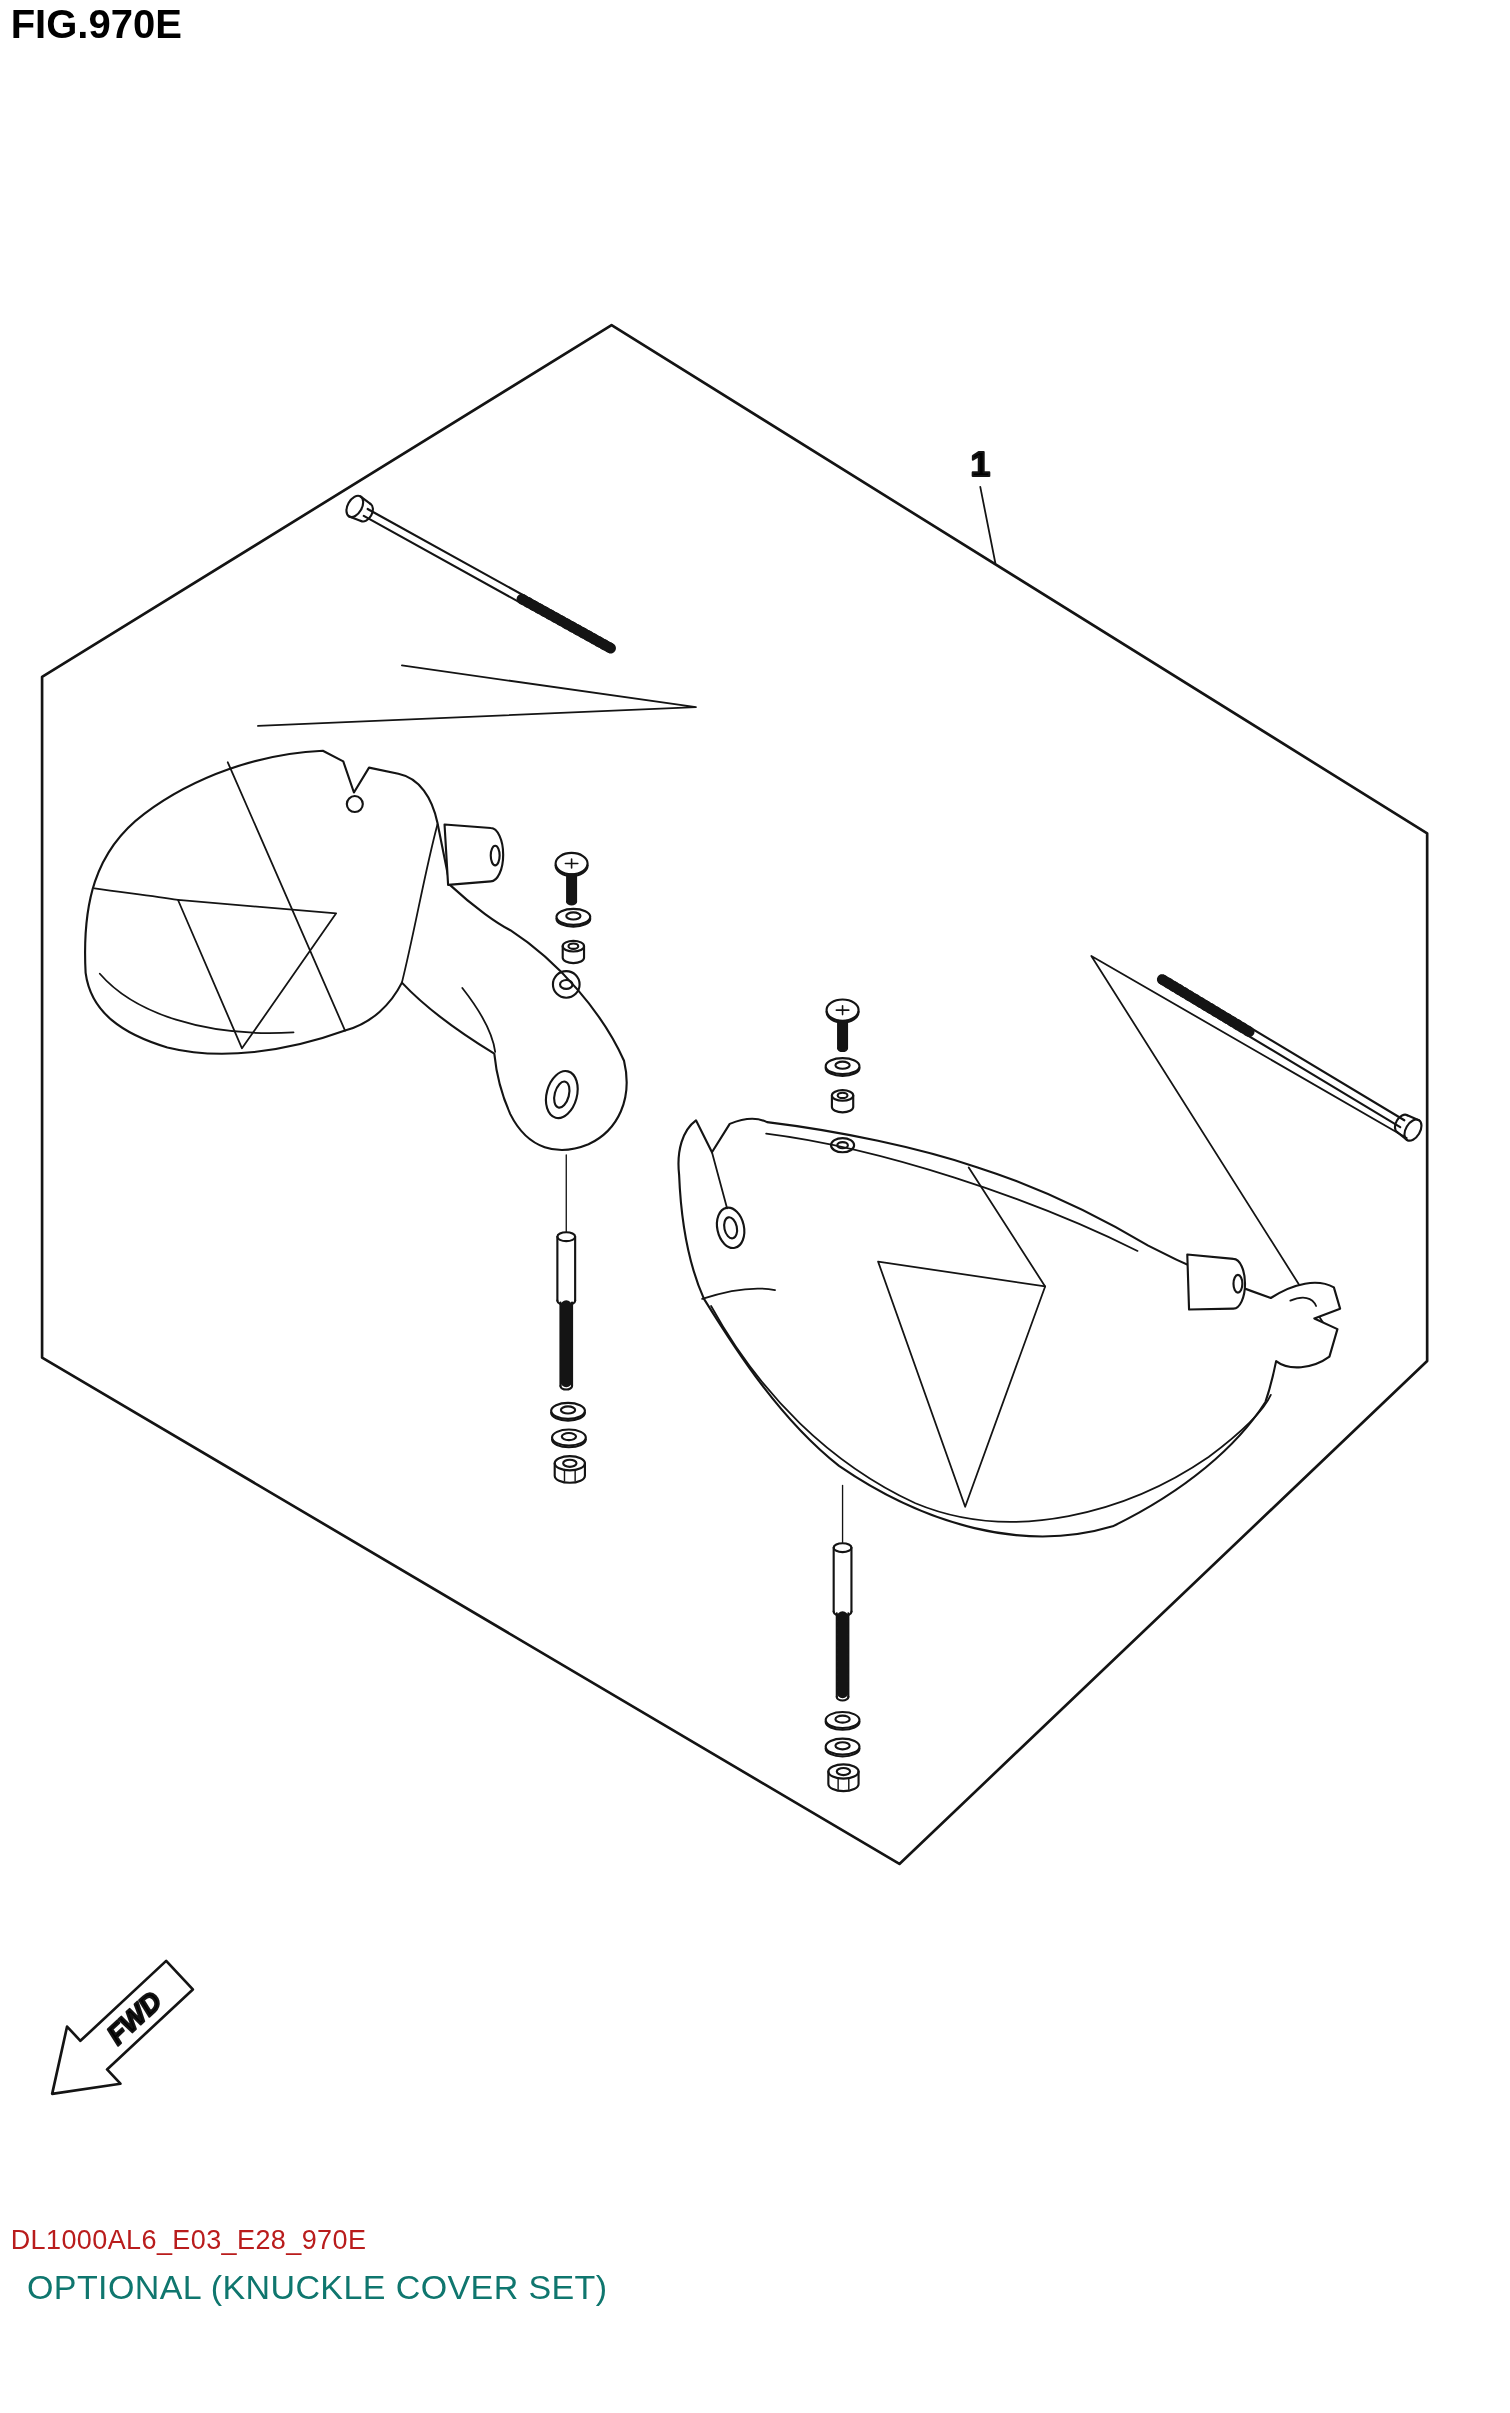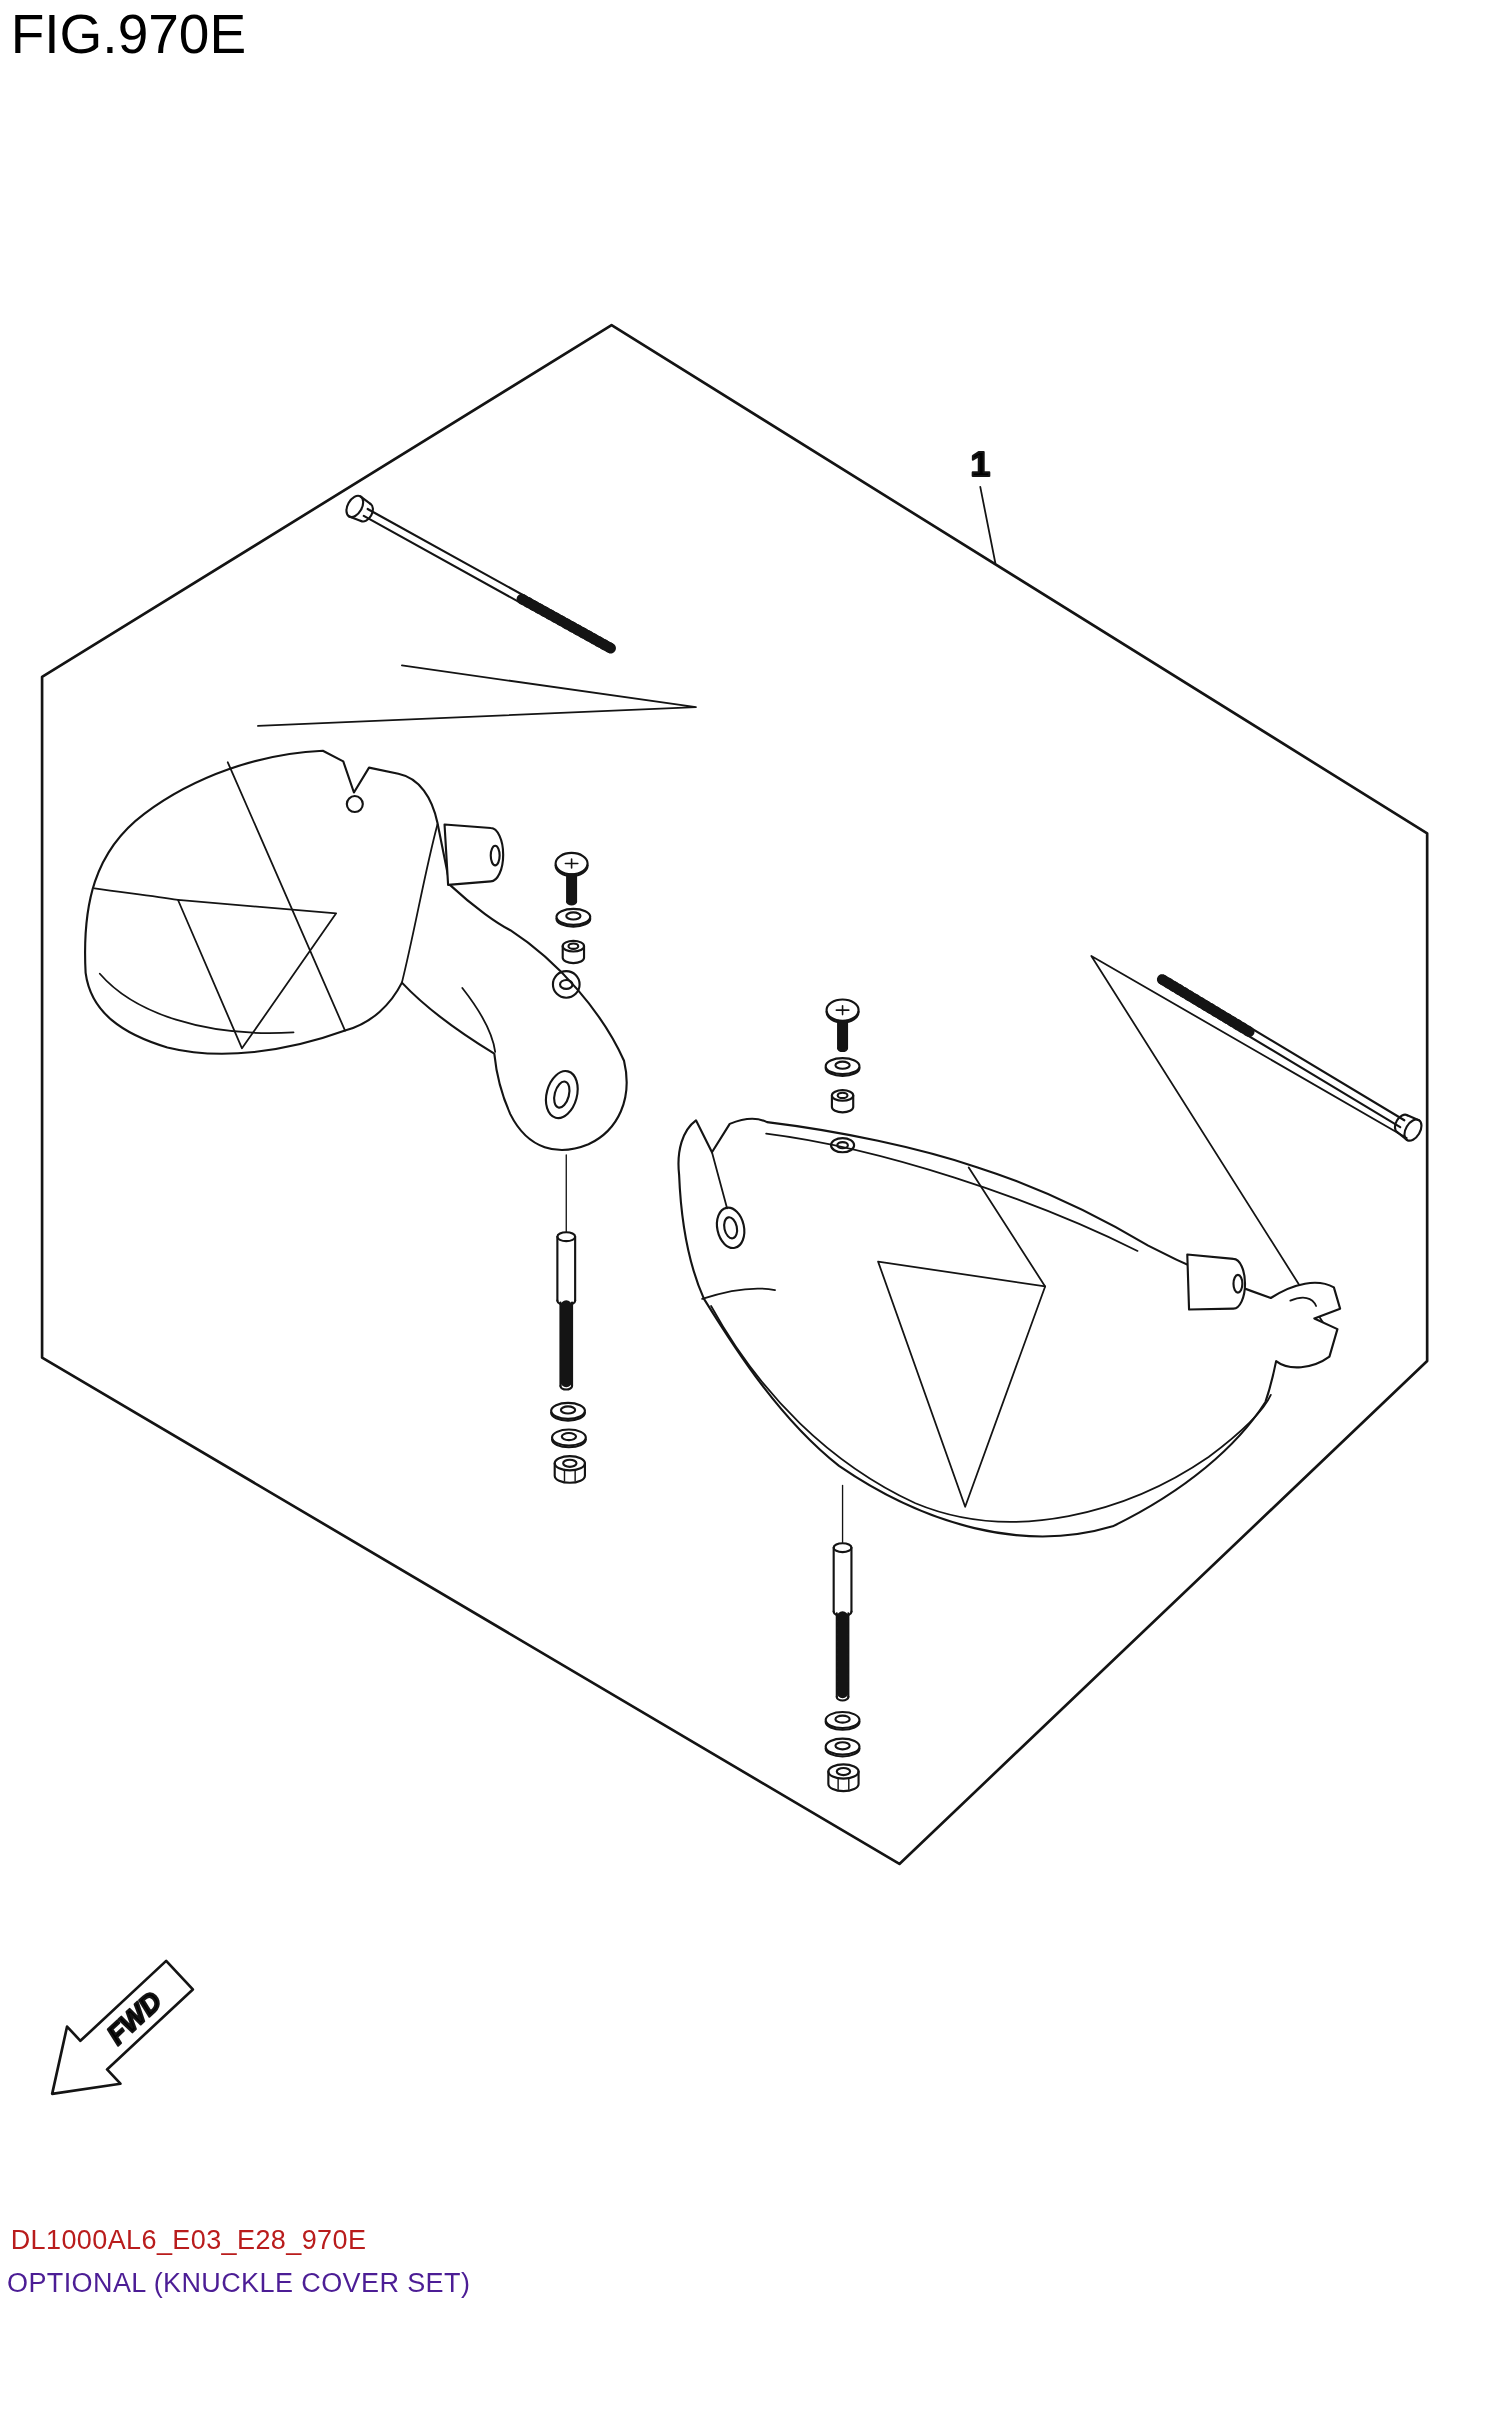--- a/index.html
+++ b/index.html
@@ -7,29 +7,29 @@
     position:relative;
     width:1511px;height:2413px;
     background:#ffffff;
     font-family:"Liberation Sans", sans-serif;
     color:#000;
     overflow:hidden;
     margin:0 auto;
   }
   .figure-title{
     position:absolute;top:1.8px;left:10.7px;margin:0;
-    font-size:55px;font-weight:normal;letter-spacing:0px;color:#000;
+    font-size:40px;font-weight:bold;letter-spacing:0px;color:#000;
   }
   .footer-code{
     position:absolute;left:10.7px;top:2225px;
     font-size:27px;letter-spacing:0.4px;color:#b91c1c;
   }
   .footer-title{
-    position:absolute;left:7px;top:2268px;
-    font-size:27px;letter-spacing:0.4px;color:#4c1d95;
+    position:absolute;left:27px;top:2268px;
+    font-size:34px;letter-spacing:0.4px;color:#0f766e;
   }
   svg.diagram{position:absolute;left:0;top:0;}
   svg text{font-family:"Liberation Sans", sans-serif;fill:#000;}
 </style>
 </head>
 <body>
 
 <div class="page">
 
   <h1 class="figure-title">FIG.970E</h1>

